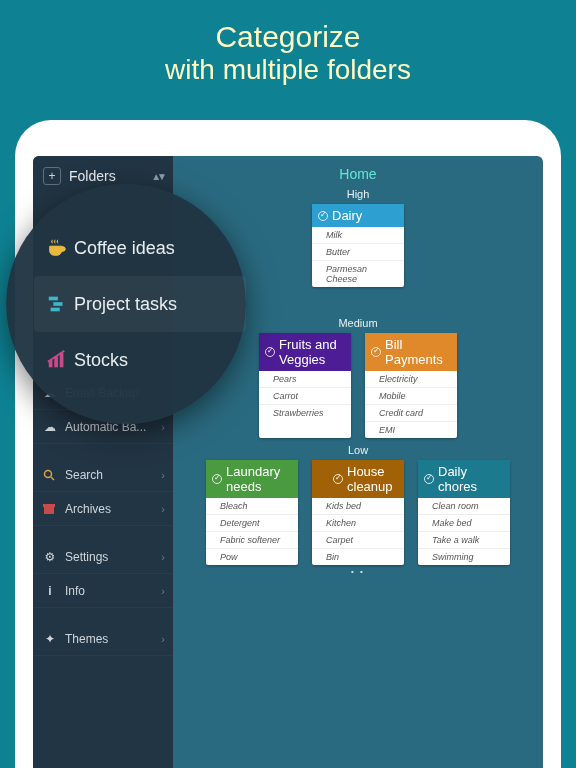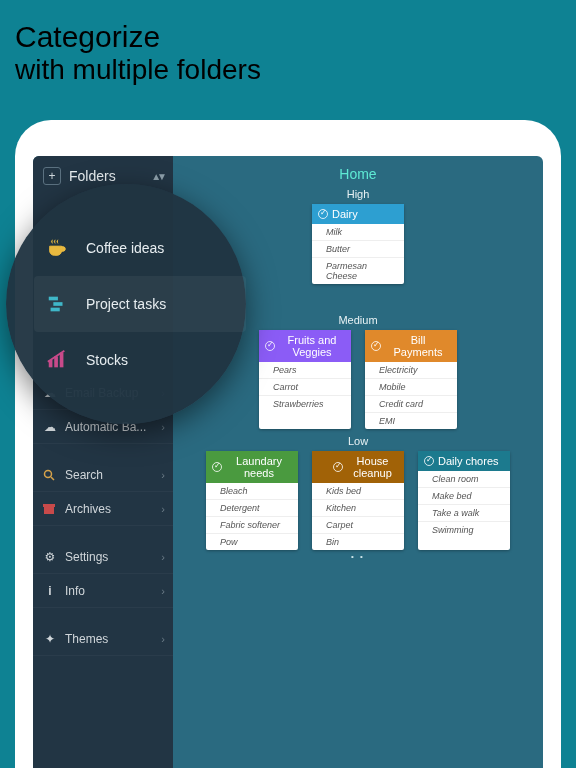--- a/index.html
+++ b/index.html
@@ -4,21 +4,21 @@
 <style>
 * { box-sizing: border-box; margin: 0; padding: 0; }
 body {
   background: #0e8293;
   font-family: -apple-system, "Segoe UI", Helvetica, Arial, sans-serif;
   width: 576px;
   height: 768px;
   overflow: hidden;
   position: relative;
 }
-.promo-text { color: #000000; padding: 20px 15px 10px; }
+.promo-text { text-align: center; color: #fef9c3; padding: 20px 15px 10px; }
 .promo-text .t1 { font-size: 30px; font-weight: 400; }
 .promo-text .t2 { font-size: 28px; font-weight: 300; }
 
 .tablet {
   position: absolute;
   left: 50%;
   transform: translateX(-50%);
   top: 120px;
   width: 546px;
   height: 700px;
@@ -67,48 +67,47 @@
 }
 .main-title { text-align:center; color:#5eead4; font-size:14px; margin-top:2px;}
 .section-label { text-align:center; color:#e8f2f4; font-size:11px; margin:6px 0 4px;}
 .row { display:flex; gap:14px; justify-content:center; }
 .card {
   background: #fff; width: 92px; border-radius: 2px;
   box-shadow: 0 1px 3px rgba(0,0,0,0.3);
   font-size: 9px; color:#555;
 }
 .card-hdr {
-  color:#fff; padding:4px 6px; font-size:11px;
+  color:#fff; padding:4px 6px; font-size:13px;
   display:flex; align-items:center; gap:4px;
   min-height: 20px;
-  text-align: center;
 }
 .card-hdr .ck {
   width:10px;height:10px;border:1px solid rgba(255,255,255,0.8);border-radius:50%;
   position:relative; flex-shrink:0;
 }
 .card-hdr .ck::after{content:"✓";position:absolute;left:1px;top:-2px;font-size:8px;}
 .card-body .li { padding:3px 14px; border-bottom:1px solid #eee; font-style:italic; }
 .card-body .li:last-child{border-bottom:none;}
 .dots{text-align:center;color:#cfe6ea;font-size:8px;letter-spacing:2px;margin-top:2px;}
-.c-blue{background:#2d9fd1;} .c-green{background:#8b5cf6;} .c-orange{background:#e0892b;}
+.c-blue{background:#2d9fd1;} .c-green{background:#4c1d95;} .c-orange{background:#e0892b;}
 .c-green2{background:#4a9a3f;} .c-teal{background:#a16207;padding-left:21px;} .c-deep{background:#1c7a8e;}
 
 .bubble {
   position:absolute;
   left: 6px; top: 184px;
   width: 240px; height: 240px;
   border-radius: 50%;
   background: rgba(32,52,66,0.96);
   box-shadow: 0 8px 30px rgba(0,0,0,0.5);
   display:flex; flex-direction:column; justify-content:center;
   padding-left: 38px;
   color:#e7edf0;
 }
-.bubble .brow { display:flex; align-items:center; gap:16px; height:56px; font-size:14px;}
+.bubble .brow { display:flex; align-items:center; gap:4px; height:56px; font-size:18px;}
 .bubble .bico { width:26px;height:26px;display:flex;align-items:center;justify-content:center;font-size:18px;}
 .bubble .brow.sel { background: rgba(255,255,255,0.05); border-radius:4px; margin-left:-10px; padding-left:10px;}
 
 svg { display:block; }
 </style>
 </head>
 <body>
 
 <div class="promo-text">
   <div class="t1">Categorize</div>

